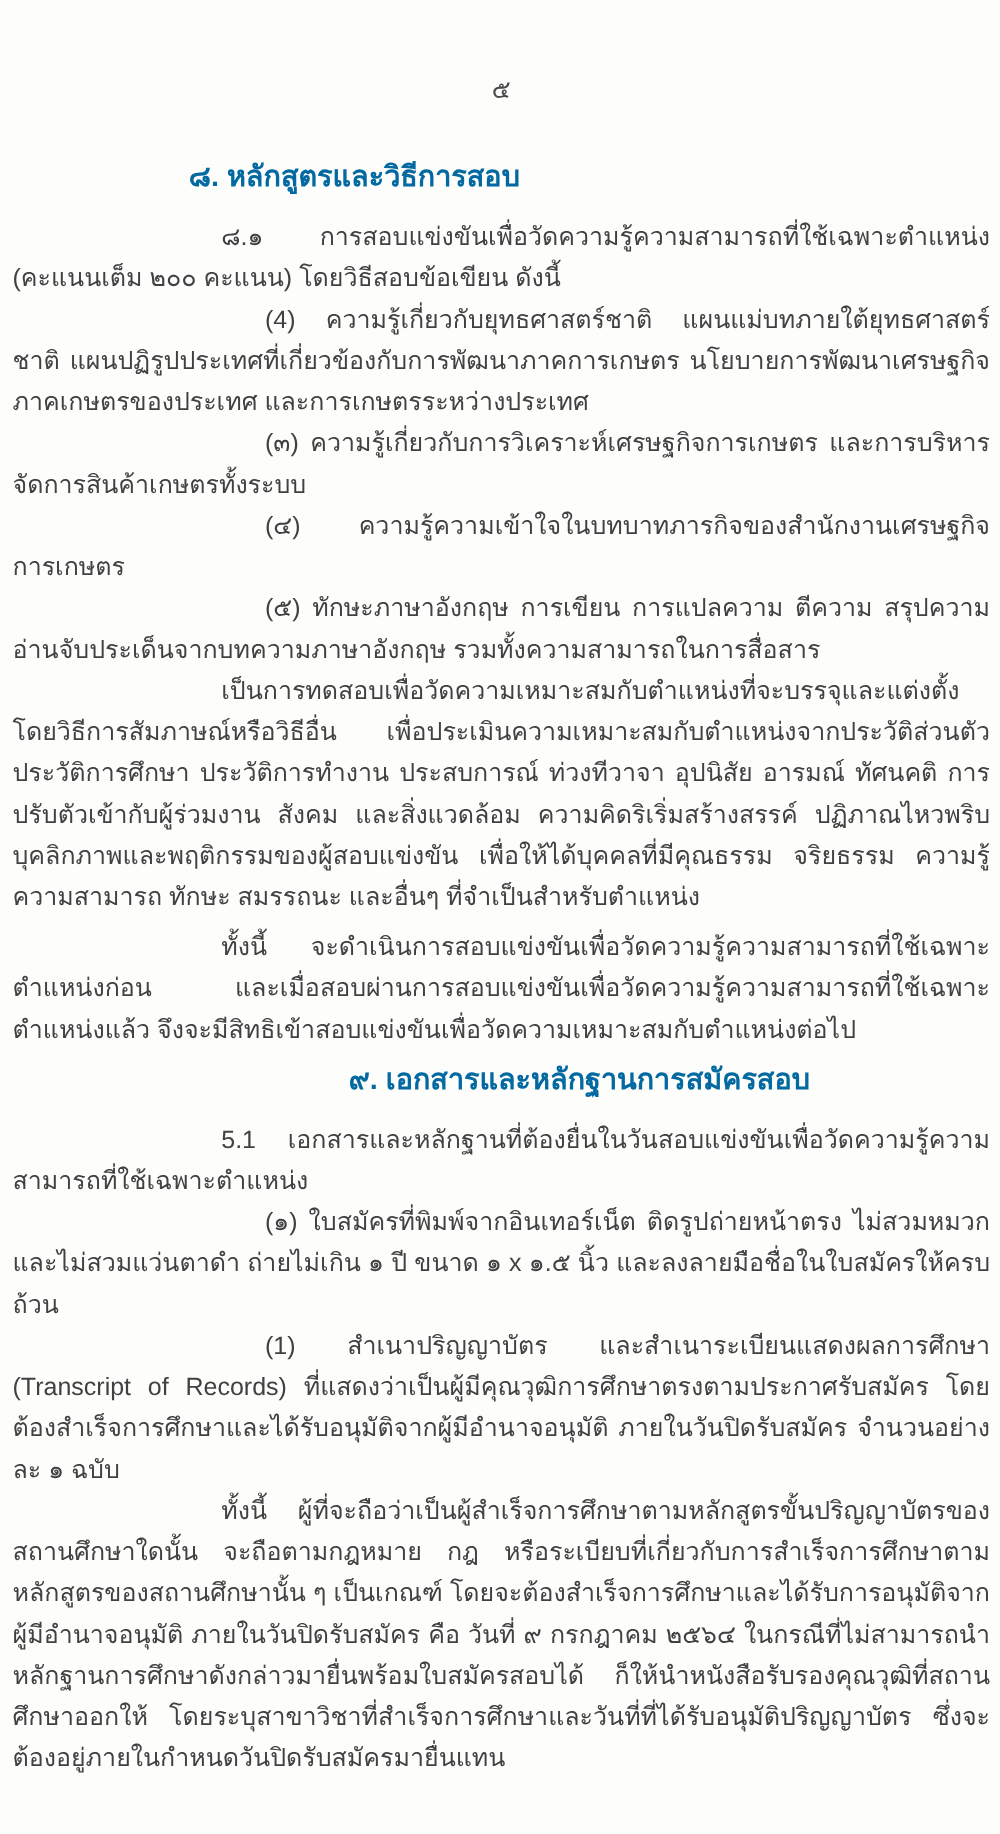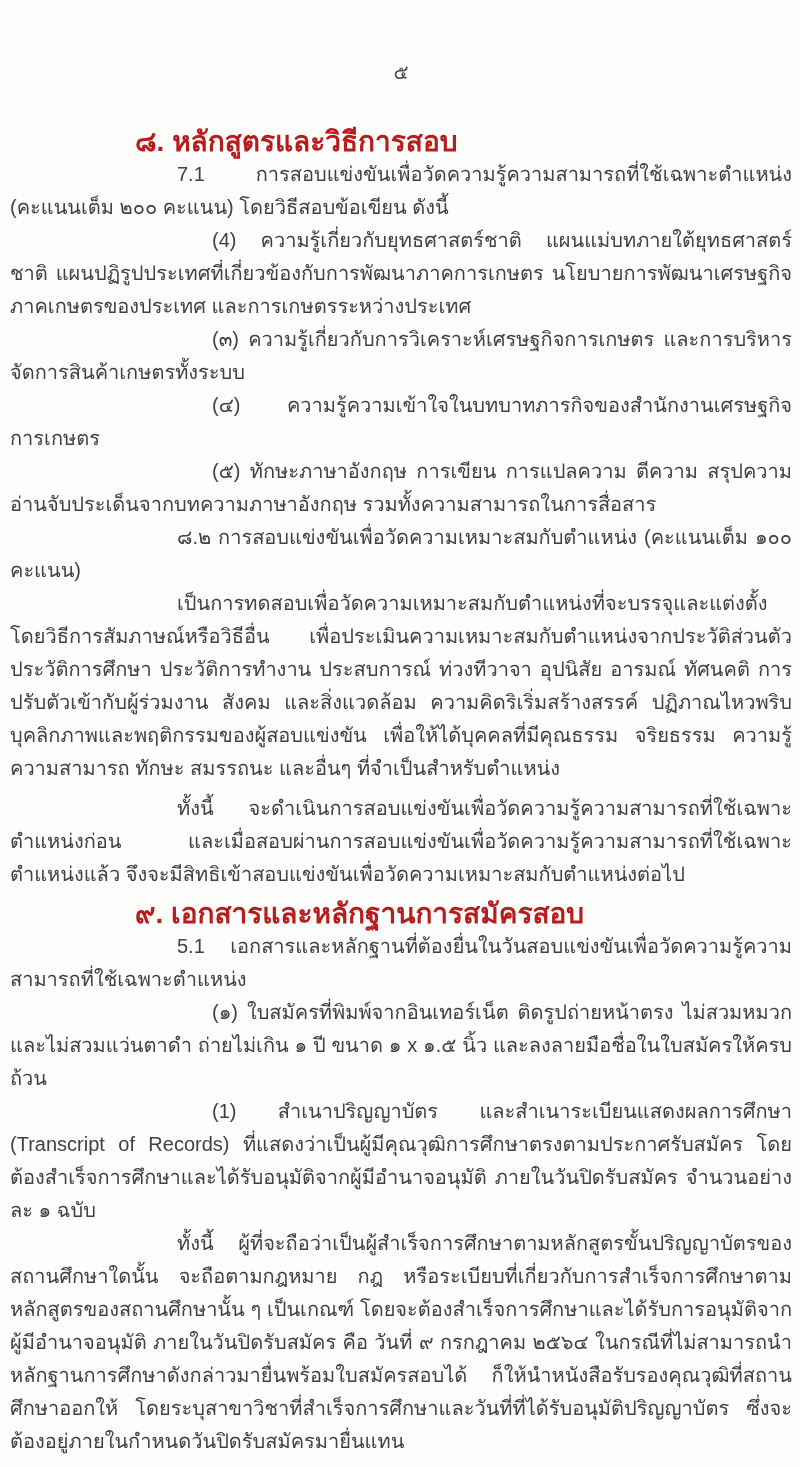--- a/index.html
+++ b/index.html
@@ -21,31 +21,32 @@
     overflow: hidden;
     text-align: justify;
   }
   .page-number {
     text-align: center;
     margin: 0 0 6px 0;
     color: #4a4a4a;
   }
   .heading {
     font-weight: 700;
-    font-size: 28px;
-    color: #b91c1c;
-    margin: 0;
+    font-size: 23px;
+    color: #0369a1;
+    margin: 16px;
     text-align: left;
     text-indent: 125px;
   }
   .heading.first {
     margin-top: 36px;
   }
   .heading.spaced {
     margin-top: 6px;
+    text-align: center;
   }
   p {
     margin: 0;
   }
   .lv1 {
     text-indent: 167px;
   }
   .lv2 {
     text-indent: 202px;
   }
@@ -55,26 +56,25 @@
 </style>
 </head>
 <body>
 
 <div class="page">
 
   <div class="page-number">๕</div>
 
   <div>
     <h2 class="heading first">๘. หลักสูตรและวิธีการสอบ</h2>
-    <p class="lv1">7.1 การสอบแข่งขันเพื่อวัดความรู้ความสามารถที่ใช้เฉพาะตำแหน่ง (คะแนนเต็ม ๒๐๐ คะแนน) โดยวิธีสอบข้อเขียน ดังนี้</p>
+    <p class="lv1">๘.๑ การสอบแข่งขันเพื่อวัดความรู้ความสามารถที่ใช้เฉพาะตำแหน่ง (คะแนนเต็ม ๒๐๐ คะแนน) โดยวิธีสอบข้อเขียน ดังนี้</p>
     <p class="lv2">(4) ความรู้เกี่ยวกับยุทธศาสตร์ชาติ แผนแม่บทภายใต้ยุทธศาสตร์ชาติ แผนปฏิรูปประเทศที่เกี่ยวข้องกับการพัฒนาภาคการเกษตร นโยบายการพัฒนาเศรษฐกิจภาคเกษตรของประเทศ และการเกษตรระหว่างประเทศ</p>
     <p class="lv2">(๓) ความรู้เกี่ยวกับการวิเคราะห์เศรษฐกิจการเกษตร และการบริหารจัดการสินค้าเกษตรทั้งระบบ</p>
     <p class="lv2">(๔) ความรู้ความเข้าใจในบทบาทภารกิจของสำนักงานเศรษฐกิจการเกษตร</p>
     <p class="lv2">(๕) ทักษะภาษาอังกฤษ การเขียน การแปลความ ตีความ สรุปความ อ่านจับประเด็นจากบทความภาษาอังกฤษ รวมทั้งความสามารถในการสื่อสาร</p>
-    <p class="lv1">๘.๒ การสอบแข่งขันเพื่อวัดความเหมาะสมกับตำแหน่ง (คะแนนเต็ม ๑๐๐ คะแนน)</p>
     <p class="lv1">เป็นการทดสอบเพื่อวัดความเหมาะสมกับตำแหน่งที่จะบรรจุและแต่งตั้ง โดยวิธีการสัมภาษณ์หรือวิธีอื่น เพื่อประเมินความเหมาะสมกับตำแหน่งจากประวัติส่วนตัว ประวัติการศึกษา ประวัติการทำงาน ประสบการณ์ ท่วงทีวาจา อุปนิสัย อารมณ์ ทัศนคติ การปรับตัวเข้ากับผู้ร่วมงาน สังคม และสิ่งแวดล้อม ความคิดริเริ่มสร้างสรรค์ ปฏิภาณไหวพริบ บุคลิกภาพและพฤติกรรมของผู้สอบแข่งขัน เพื่อให้ได้บุคคลที่มีคุณธรรม จริยธรรม ความรู้ความสามารถ ทักษะ สมรรถนะ และอื่นๆ ที่จำเป็นสำหรับตำแหน่ง</p>
     <p class="lv1 mt8">ทั้งนี้ จะดำเนินการสอบแข่งขันเพื่อวัดความรู้ความสามารถที่ใช้เฉพาะตำแหน่งก่อน และเมื่อสอบผ่านการสอบแข่งขันเพื่อวัดความรู้ความสามารถที่ใช้เฉพาะตำแหน่งแล้ว จึงจะมีสิทธิเข้าสอบแข่งขันเพื่อวัดความเหมาะสมกับตำแหน่งต่อไป</p>
   </div>
 
   <div>
     <h2 class="heading spaced">๙. เอกสารและหลักฐานการสมัครสอบ</h2>
     <p class="lv1">5.1 เอกสารและหลักฐานที่ต้องยื่นในวันสอบแข่งขันเพื่อวัดความรู้ความสามารถที่ใช้เฉพาะตำแหน่ง</p>
     <p class="lv2">(๑) ใบสมัครที่พิมพ์จากอินเทอร์เน็ต ติดรูปถ่ายหน้าตรง ไม่สวมหมวก และไม่สวมแว่นตาดำ ถ่ายไม่เกิน ๑ ปี ขนาด ๑ x ๑.๕ นิ้ว และลงลายมือชื่อในใบสมัครให้ครบถ้วน</p>
     <p class="lv2">(1) สำเนาปริญญาบัตร และสำเนาระเบียนแสดงผลการศึกษา (Transcript of Records) ที่แสดงว่าเป็นผู้มีคุณวุฒิการศึกษาตรงตามประกาศรับสมัคร โดยต้องสำเร็จการศึกษาและได้รับอนุมัติจากผู้มีอำนาจอนุมัติ ภายในวันปิดรับสมัคร จำนวนอย่างละ ๑ ฉบับ</p>
     <p class="lv1">ทั้งนี้ ผู้ที่จะถือว่าเป็นผู้สำเร็จการศึกษาตามหลักสูตรขั้นปริญญาบัตรของสถานศึกษาใดนั้น จะถือตามกฎหมาย กฎ หรือระเบียบที่เกี่ยวกับการสำเร็จการศึกษาตามหลักสูตรของสถานศึกษานั้น ๆ เป็นเกณฑ์ โดยจะต้องสำเร็จการศึกษาและได้รับการอนุมัติจากผู้มีอำนาจอนุมัติ ภายในวันปิดรับสมัคร คือ วันที่ ๙ กรกฎาคม ๒๕๖๔ ในกรณีที่ไม่สามารถนำหลักฐานการศึกษาดังกล่าวมายื่นพร้อมใบสมัครสอบได้ ก็ให้นำหนังสือรับรองคุณวุฒิที่สถานศึกษาออกให้ โดยระบุสาขาวิชาที่สำเร็จการศึกษาและวันที่ที่ได้รับอนุมัติปริญญาบัตร ซึ่งจะต้องอยู่ภายในกำหนดวันปิดรับสมัครมายื่นแทน</p>

